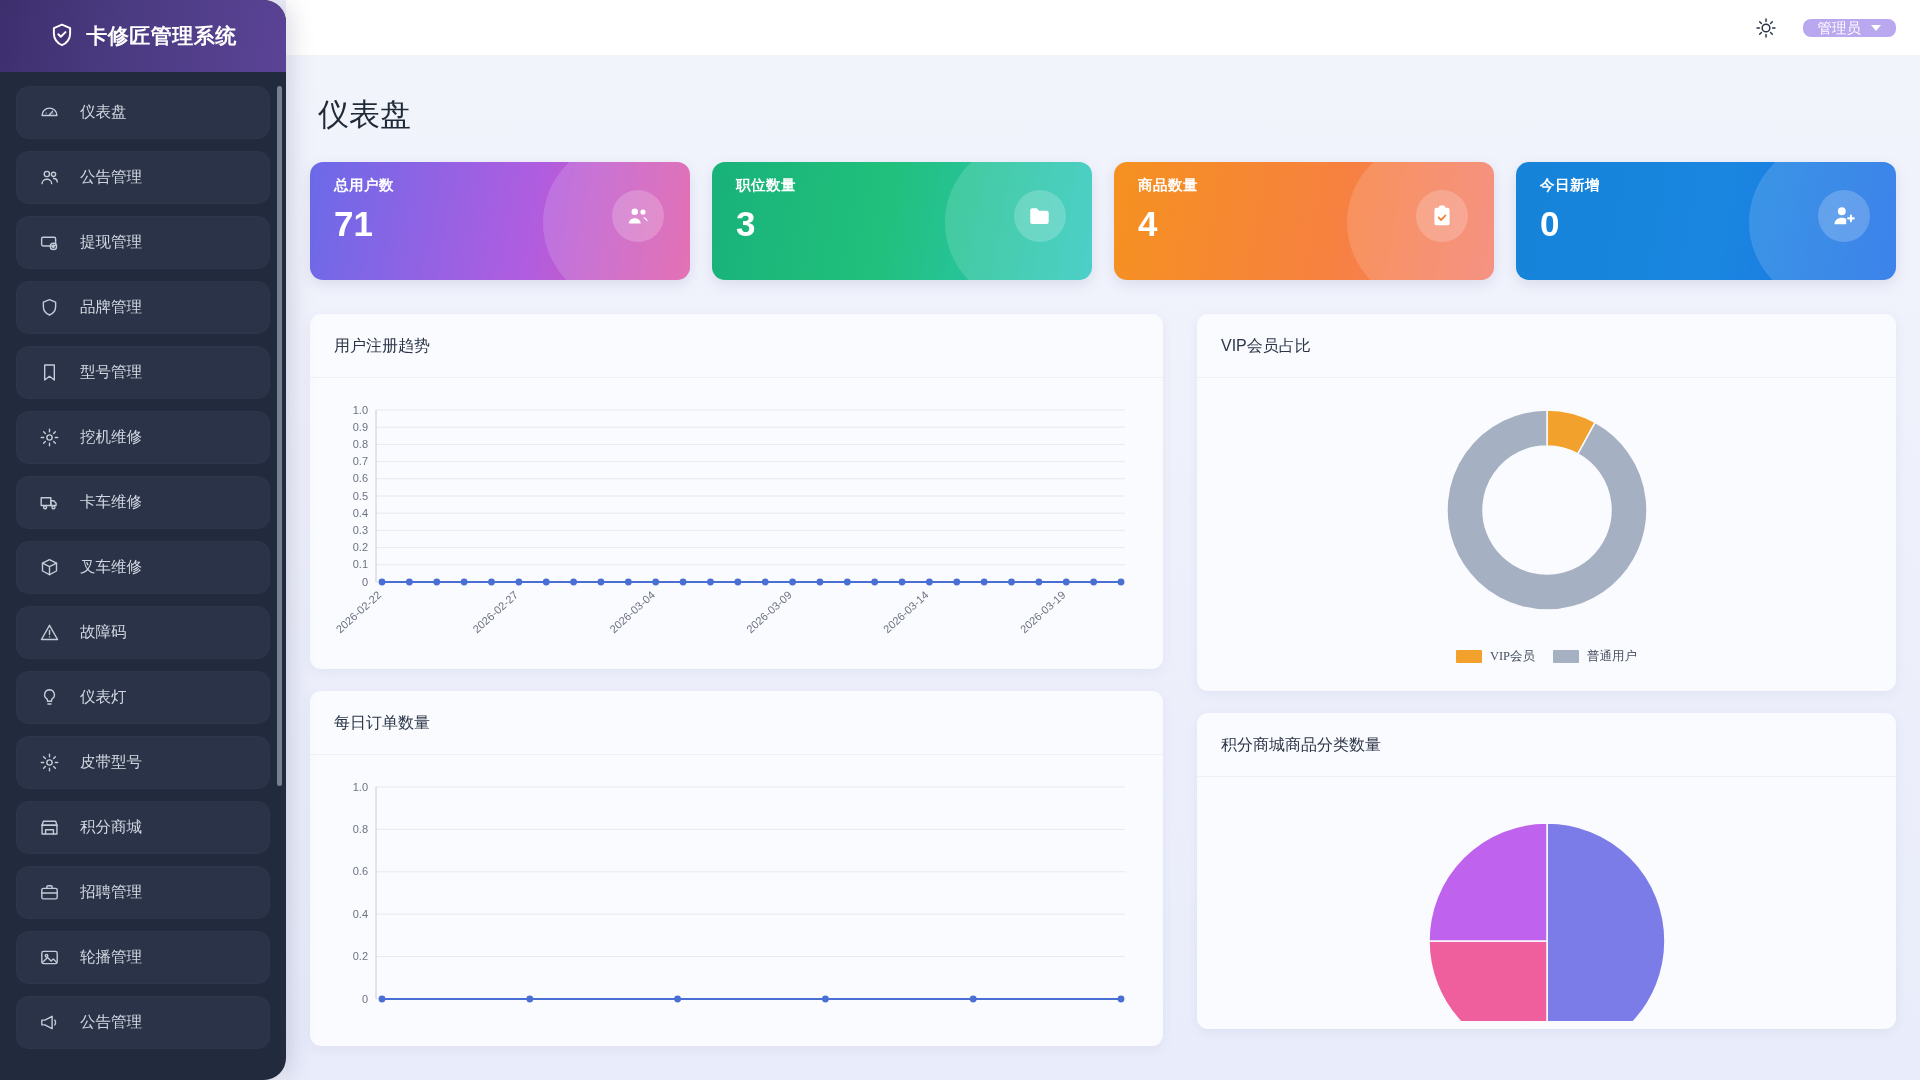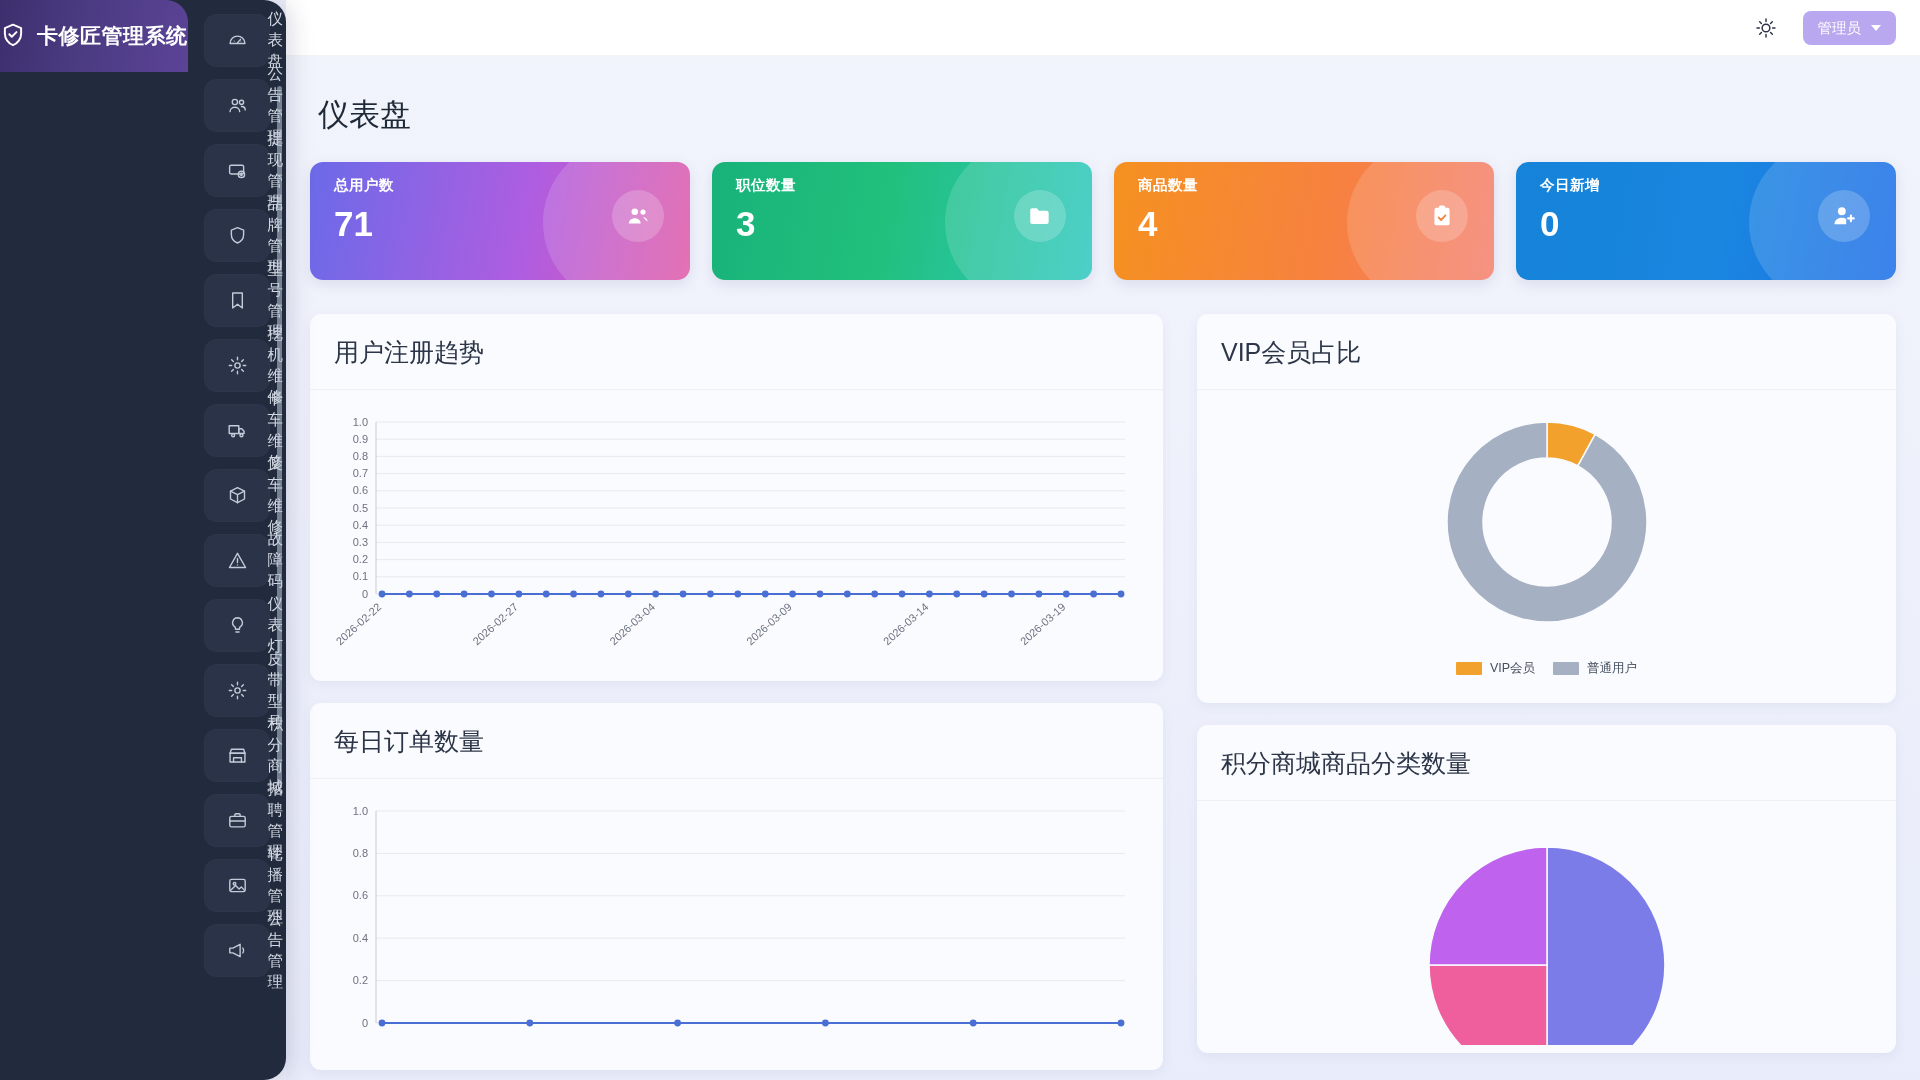--- a/index.html
+++ b/index.html
@@ -11,21 +11,21 @@
   }
   .app { position: relative; width: 1920px; height: 1080px; display: flex; }
 
   
   .sidebar {
     width: 286px; height: 1080px;
     background: #222b3d;
     border-radius: 0 22px 22px 0;
     position: relative;
     z-index: 5;
-    display: flex; flex-direction: row;
+    display: flex; flex-direction: column;
     box-shadow: 4px 0 24px rgba(40,40,90,.18);
     overflow: hidden;
   }
   .brand {
     height: 72px; min-height: 72px;
     background: linear-gradient(100deg,#3d2f6e 0%, #4b3b82 45%, #5b4396 100%);
     display: flex; align-items: center; justify-content: center;
     gap: 11px;
     border-radius: 0 22px 0 0;
   }
@@ -79,21 +79,21 @@
     content:""; position:absolute; left:0; right:0; bottom:0; height:1px;
     background: rgba(0,0,0,.045);
   }
   .sun-btn { width: 30px; height: 30px; display:flex; align-items:center; justify-content:center; cursor:pointer; }
   .sun-btn svg { width: 22px; height: 22px; stroke:#2b3445; fill:none; stroke-width:1.6; }
   .admin-btn {
     background: #b9a7ef;
     color: #ffffff;
     border: none;
     border-radius: 8px;
-    height: 34px;
+    height: 18px;
     padding: 0 15px;
     display: flex; align-items: center; gap: 10px;
     font-size: 14.5px; cursor: pointer;
     font-family: "Liberation Sans", sans-serif;
   }
   .caret { width: 0; height: 0; border-left: 5px solid transparent; border-right: 5px solid transparent; border-top: 6px solid #ffffff; }
 
   .page {
     height: 1024px;
     overflow: hidden;
@@ -143,32 +143,32 @@
     background: #fafbfe;
     border-radius: 11px;
     box-shadow: 0 3px 12px rgba(70,70,130,.07);
     margin-bottom: 22px;
     overflow: hidden;
   }
   .panel-head {
     padding: 22px 24px 20px 24px;
     border-bottom: 1px solid #eef0f5;
   }
-  .panel-title { font-size: 25px; color: #2c3648; }
+  .panel-title { font-size: 16px; color: #2c3648; }
   .panel-body { padding: 14px 10px 8px 10px; position: relative; }
 
   
   .tick { font-size: 11px; fill: #6b7280; font-family: "Liberation Sans", sans-serif; }
   .xtick { font-size: 11px; fill: #6b7280; font-family: "Liberation Sans", sans-serif; }
   .grid { stroke: #e7e9ef; stroke-width: 1; }
   .axis { stroke: #c9ccd6; stroke-width: 1; }
   .series-line { stroke: #4a6fd4; stroke-width: 2.2; fill: none; }
   .dot { fill: #4a6fd4; }
 
-  .legend-row { display: flex; justify-content: center; gap: 18px; padding: 8px 0 18px 0; }
+  .legend-row { display: flex; justify-content: center; gap: 18px; padding: 8px 0 18px 0; font-family: Liberation Serif, serif; }
   .legend-item { display: flex; align-items: center; gap: 8px; }
   .legend-swatch { width: 26px; height: 13px; border-radius: 1px; }
   .legend-text { font-size: 12.5px; color: #46505f; }
 </style>
 </head>
 <body>
 
 <div class="app">
 
   <aside class="sidebar">

